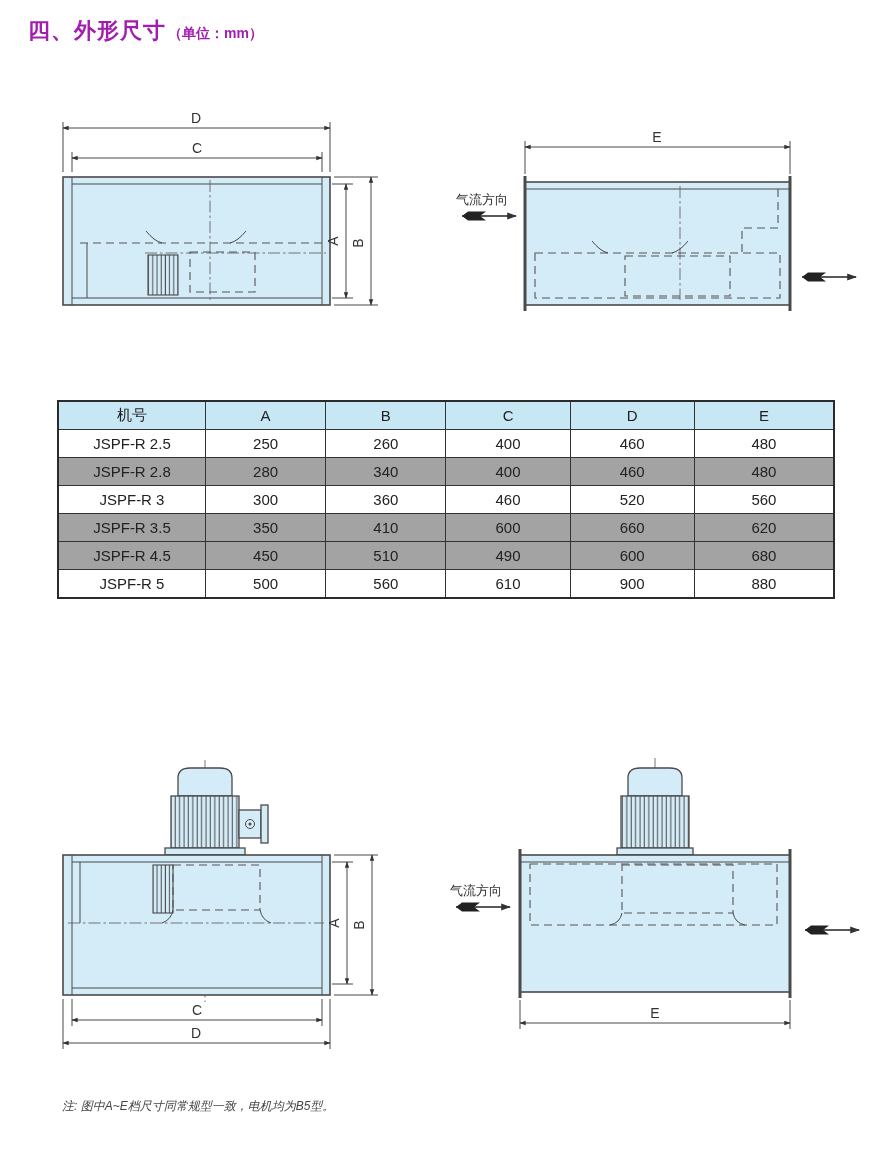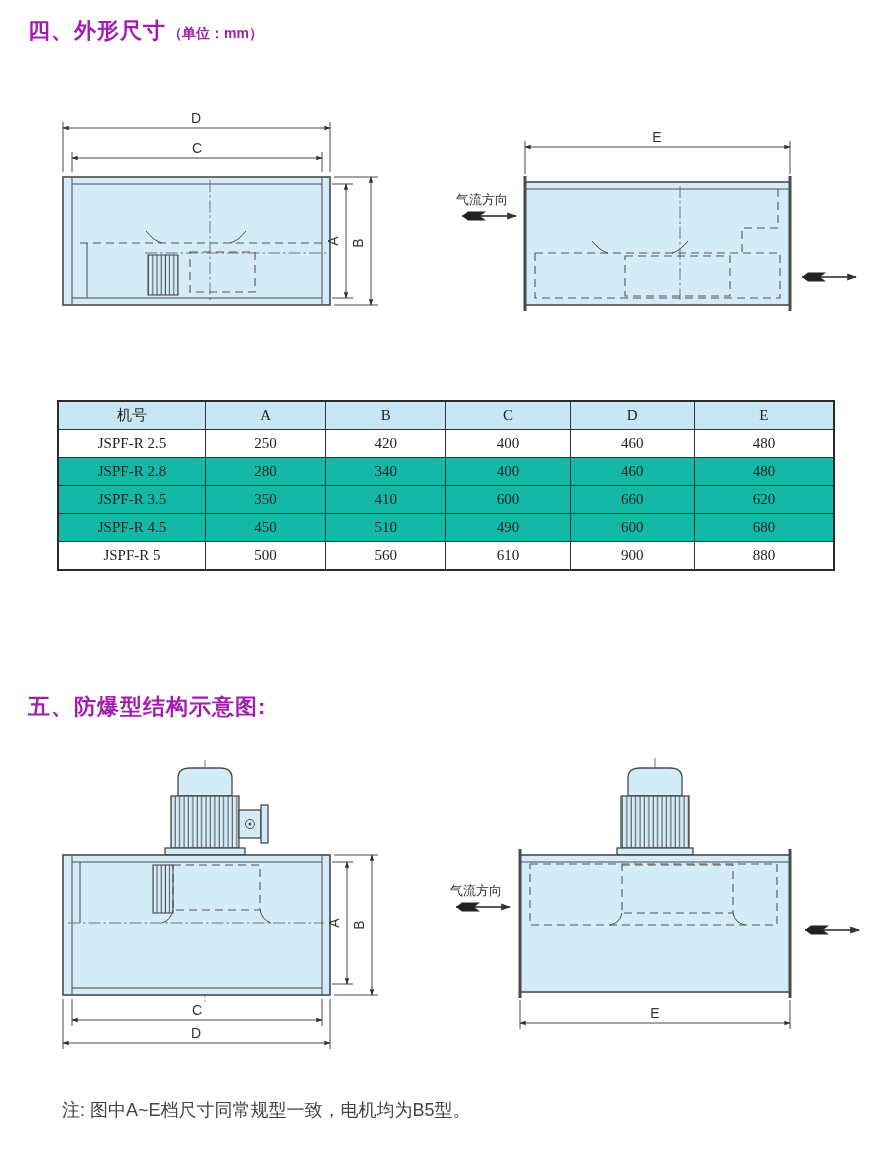--- a/index.html
+++ b/index.html
@@ -6,29 +6,29 @@
   .page {
     position:relative; width:890px; height:1151px; background:#ffffff;
     font-family:"Liberation Sans", sans-serif; overflow:hidden;
   }
   
   .sec-head { position:absolute; left:8px; color:#a21caf; font-weight:bold; white-space:nowrap;margin-left:20px; }
   .sec-head .big { font-size:22px; letter-spacing:1px; }
   .sec-head .unit { font-size:14px; margin-left:2px; }
   
   .tbl-wrap { position:absolute; left:57px; top:400px; }
-  .dim-table { border-collapse:collapse; width:778px; font-size:15px; color:#222; border:2px solid #2b2b2b; table-layout:fixed;font-family:Liberation Serif, serif; }
+  .dim-table { border-collapse:collapse; width:778px; font-size:15px; color:#222; border:2px solid #2b2b2b; table-layout:fixed; }
   .dim-table th, .dim-table td { border:1px solid #333; height:27px; text-align:center; font-weight:normal; padding:0; }
   .dim-table th { background:#c8e7f5; }
-  .dim-table tr.alt td { background:#14b8a6; }
+  .dim-table tr.alt td { background:#a3a3a3; }
   .dim-table col.c0 { width:19%; } .dim-table col.c1 { width:15.5%; }
   .dim-table col.c2 { width:15.5%; } .dim-table col.c3 { width:16%; }
   .dim-table col.c4 { width:16%; } .dim-table col.c5 { width:18%; }
   
-  .note { position:absolute; left:62px; top:1098px; font-size:18px; color:#444; }
+  .note { position:absolute; left:62px; top:1098px; font-size:12px; color:#444;font-style:italic; }
   
   .diag { position:absolute; }
   .boxfill { fill:#d4ecf8; stroke:#4a4a4a; stroke-width:1.6; }
   .mfill   { fill:#d4ecf8; stroke:#4a4a4a; stroke-width:1.3; }
   .thin  { stroke:#4a4a4a; stroke-width:1; fill:none; }
   .dash  { stroke:#555;   stroke-width:1.1; fill:none; stroke-dasharray:8 5; }
   .cline { stroke:#666;   stroke-width:0.9; fill:none; stroke-dasharray:12 3 2.5 3; }
   .ext   { stroke:#333; stroke-width:0.9; }
   .dim   { stroke:#333; stroke-width:0.9; fill:none; }
   .flange{ stroke:#4a4a4a; stroke-width:3; }
@@ -162,33 +162,41 @@
             <th>B</th>
             <th>C</th>
             <th>D</th>
             <th>E</th>
           </tr>
         </thead>
       <tbody>
           <tr>
             <td>JSPF-R 2.5</td>
             <td>250</td>
-            <td>420</td>
+            <td>260</td>
             <td>400</td>
             <td>460</td>
             <td>480</td>
           </tr>
           <tr class="alt">
             <td>JSPF-R 2.8</td>
             <td>280</td>
             <td>340</td>
             <td>400</td>
             <td>460</td>
             <td>480</td>
           </tr>
+          <tr>
+            <td>JSPF-R 3</td>
+            <td>300</td>
+            <td>360</td>
+            <td>460</td>
+            <td>520</td>
+            <td>560</td>
+          </tr>
           <tr class="alt">
             <td>JSPF-R 3.5</td>
             <td>350</td>
             <td>410</td>
             <td>600</td>
             <td>660</td>
             <td>620</td>
           </tr>
           <tr class="alt">
             <td>JSPF-R 4.5</td>
@@ -203,23 +211,20 @@
             <td>500</td>
             <td>560</td>
             <td>610</td>
             <td>900</td>
             <td>880</td>
           </tr>
         </tbody>
     </table>
   </div>
 
-  <div class="sec-head" style="top:692px;">
-    <span class="big">五、防爆型结构示意图:</span>
-  </div>
 
   <svg class="diag" style="left:50px; top:752px;" width="350" height="305" viewBox="0 0 350 305">
     <defs>
       <marker id="m3" viewBox="0 0 10 10" refX="9" refY="5" markerWidth="9" markerHeight="7" orient="auto-start-reverse">
         <path d="M0,1.5 L10,5 L0,8.5 z" fill="#333"></path>
       </marker>
       <pattern id="hatch3" width="4.2" height="6" patternUnits="userSpaceOnUse">
         <line x1="2" y1="0" x2="2" y2="6" stroke="#4a4a4a" stroke-width="1"></line>
       </pattern>
       <pattern id="fins3" width="4.4" height="6" patternUnits="userSpaceOnUse">

